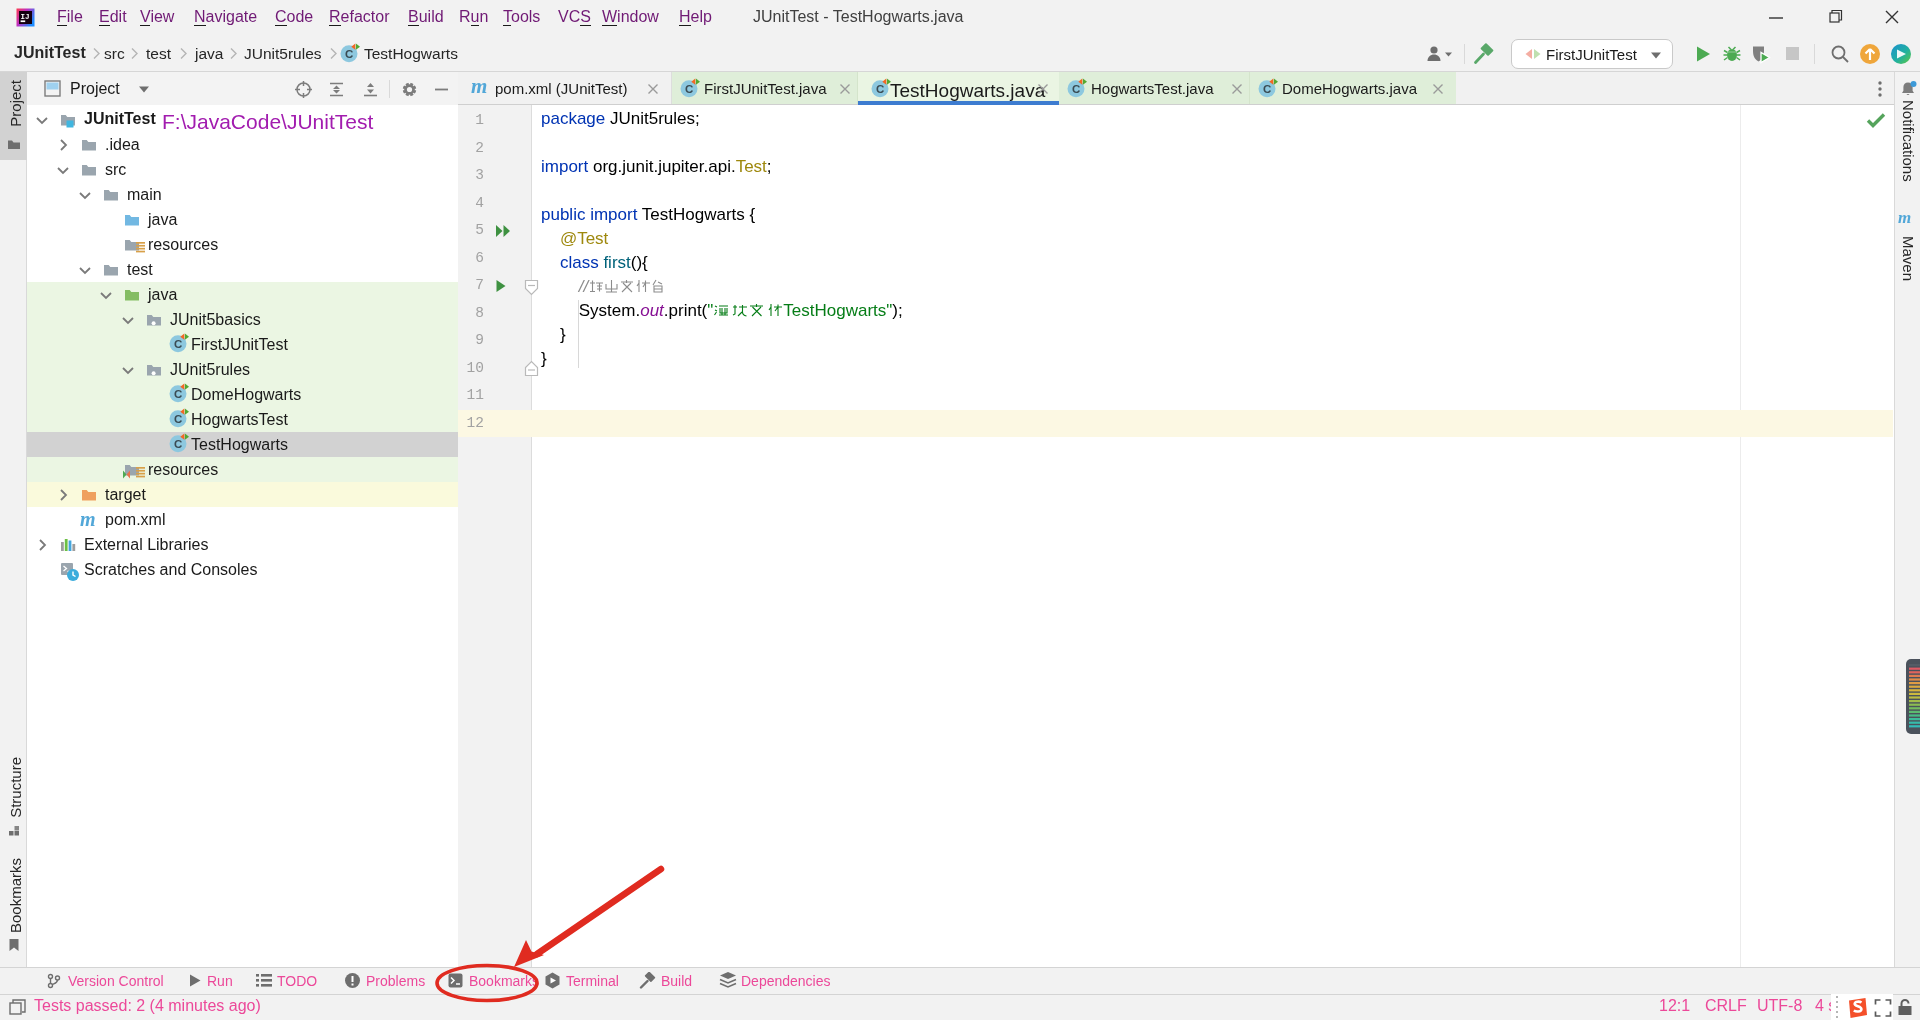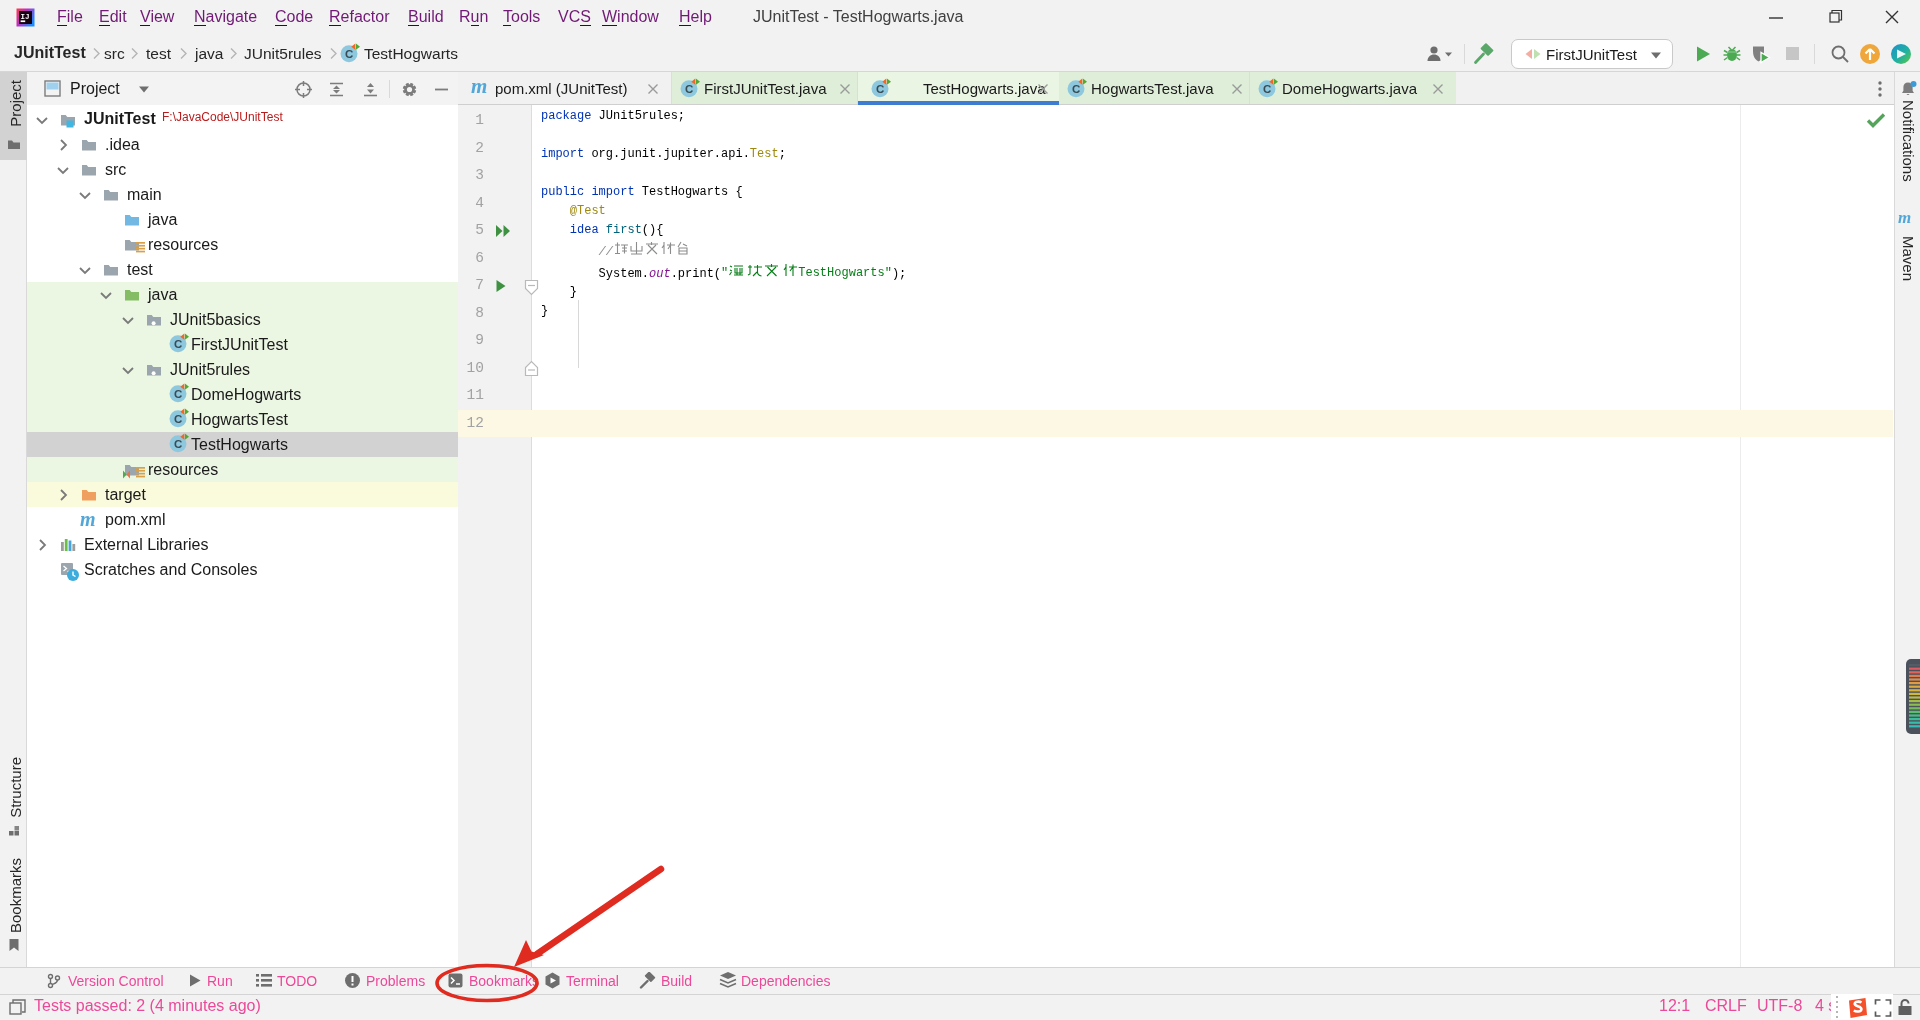--- a/index.html
+++ b/index.html
@@ -17,21 +17,21 @@
 .vtextL{writing-mode:vertical-rl;transform:rotate(180deg);font-size:15px;color:#262626}
 .vtextR{writing-mode:vertical-rl;font-size:15px;color:#262626}
 .panel{position:absolute;left:27px;top:72px;width:431px;height:895px;background:#fff}
 .phead{position:absolute;left:27px;top:72px;width:431px;height:33px;background:#f3f3f3}
 .tabs{position:absolute;left:458px;top:72px;width:1436px;height:33px;background:#f1f1f1;border-bottom:1px solid #cfcfcf}
 .trow{position:absolute;left:0;width:431px;height:25px}
 .chev{position:absolute;width:14px;height:14px}
 .editor{position:absolute;left:458px;top:105px;width:1436px;height:862px;background:#fff}
 .gutter{position:absolute;left:458px;top:105px;width:73px;height:862px;background:#f2f2f2}
 .lnums{position:absolute;left:458px;top:107px;width:26px;font-family:"Liberation Mono",monospace;font-size:14.5px;line-height:27.5px;color:#a2a2a2;text-align:right}
-.code{position:absolute;left:541px;top:107px;font-family:Liberation Mono, monospace;font-size:12px;line-height:19px;white-space:pre;color:#000}
+.code{position:absolute;left:541px;top:107px;font-family:Liberation Sans, sans-serif;font-size:17px;line-height:24px;white-space:pre;color:#000}
 .kw{color:#0033b3}
 .ann{color:#9e880d}
 .mth{color:#00627a}
 .fld{color:#871094;font-style:italic}
 .str{color:#067d17}
 .cmt{color:#8c8c8c;font-style:italic}
 .botbar{position:absolute;left:0;top:967px;width:1920px;height:27px;background:#f2f2f2;border-top:1px solid #d4d4d4}
 .statbar{position:absolute;left:0;top:994px;width:1920px;height:26px;background:#f2f2f2;border-top:1px solid #d4d4d4}
 .bitem{position:absolute;top:973px;font-size:14px;color:#ec4899}
 .sitem{position:absolute;font-size:16px;color:#ec4899;top:997px}
@@ -255,21 +255,21 @@
 </svg>
 <div id="tree">
   <div class="trow" style="top:107px;left:27px"></div>
   <svg class="chev" style="left:35px;top:113px">
       <use href="#chevD"></use>
     </svg>
   <svg class="abs" style="left:60px;top:112px" width="16" height="16">
       <use href="#froot"></use>
     </svg>
   <div class="abs" style="left:84px;top:110px;font-size:16px;font-weight:bold">JUnitTest</div>
-  <div class="abs" style="left:162px;top:110px;font-size:12px;color:#b91c1c">F:\JavaCode\JUnitTest</div>
+  <div class="abs" style="left:162px;top:110px;font-size:21px;color:#a21caf">F:\JavaCode\JUnitTest</div>
 
   <svg class="chev" style="left:56px;top:138px">
       <use href="#chevR"></use>
     </svg>
   <svg class="abs" style="left:81px;top:137px" width="16" height="16">
       <use href="#fgray"></use>
     </svg>
   <div class="abs" style="left:105px;top:136px;font-size:16px">.idea</div>
 
   <svg class="chev" style="left:56px;top:163px">
@@ -419,21 +419,21 @@
       <use href="#cls"></use>
     </svg>
   <div class="abs" style="left:704px;top:80px;font-size:15px">FirstJUnitTest.java</div>
   <svg class="abs" style="left:839px;top:83px" width="12" height="12">
       <path d="M1.5 1.5l9 9M10.5 1.5l-9 9" stroke="#9a9a9a" stroke-width="1.4"></path>
     </svg>
 
   <svg class="abs" style="left:871px;top:78px" width="21" height="20">
       <use href="#cls"></use>
     </svg>
-  <div class="abs" style="left:923px;top:80px;font-size:15px">TestHogwarts.java</div>
+  <div class="abs" style="left:890px;top:80px;font-size:19px">TestHogwarts.java</div>
   <svg class="abs" style="left:1037px;top:83px" width="12" height="12">
       <path d="M1.5 1.5l9 9M10.5 1.5l-9 9" stroke="#9a9a9a" stroke-width="1.4"></path>
     </svg>
 
   <svg class="abs" style="left:1067px;top:78px" width="21" height="20">
       <use href="#cls"></use>
     </svg>
   <div class="abs" style="left:1091px;top:80px;font-size:15px">HogwartsTest.java</div>
   <svg class="abs" style="left:1231px;top:83px" width="12" height="12">
       <path d="M1.5 1.5l9 9M10.5 1.5l-9 9" stroke="#9a9a9a" stroke-width="1.4"></path>
@@ -459,21 +459,21 @@
 <div class="abs" style="left:531px;top:105px;width:1px;height:862px;background:#dcdcdc"></div>
 <div class="abs" style="left:1740px;top:105px;width:1px;height:862px;background:#ececec"></div>
 <div class="abs" style="left:458px;top:409.5px;width:1435px;height:27.5px;background:#fcf8e3"></div>
 <div class="lnums">1<br>2<br>3<br>4<br>5<br>6<br>7<br>8<br>9<br>10<br>11<br>12</div>
 <div class="code"><span class="kw">package</span> JUnit5rules;
 
 <span class="kw">import</span> org.junit.jupiter.api.<span class="ann">Test</span>;
 
 <span class="kw">public import</span> TestHogwarts {
     <span class="ann">@Test</span>
-    <span class="kw">idea</span> <span class="mth">first</span>(){
+    <span class="kw">class</span> <span class="mth">first</span>(){
         <span class="cmt">//<svg class="cjk" width="15.5" height="17">
         <g stroke="#8c8c8c" stroke-width="1.1" fill="none">
           <path d="M2 5h5M4.5 2.5v11M2 13.5h5M8 5h7M9 8h5M9 11h5M11.5 5v8.5"></path>
         </g>
       </svg><svg class="cjk" width="15.5" height="17">
         <g stroke="#8c8c8c" stroke-width="1.1" fill="none">
           <path d="M7.5 2v12M2 6v5h11V6M2 14h11"></path>
         </g>
       </svg><svg class="cjk" width="15.5" height="17">
         <g stroke="#8c8c8c" stroke-width="1.1" fill="none">

